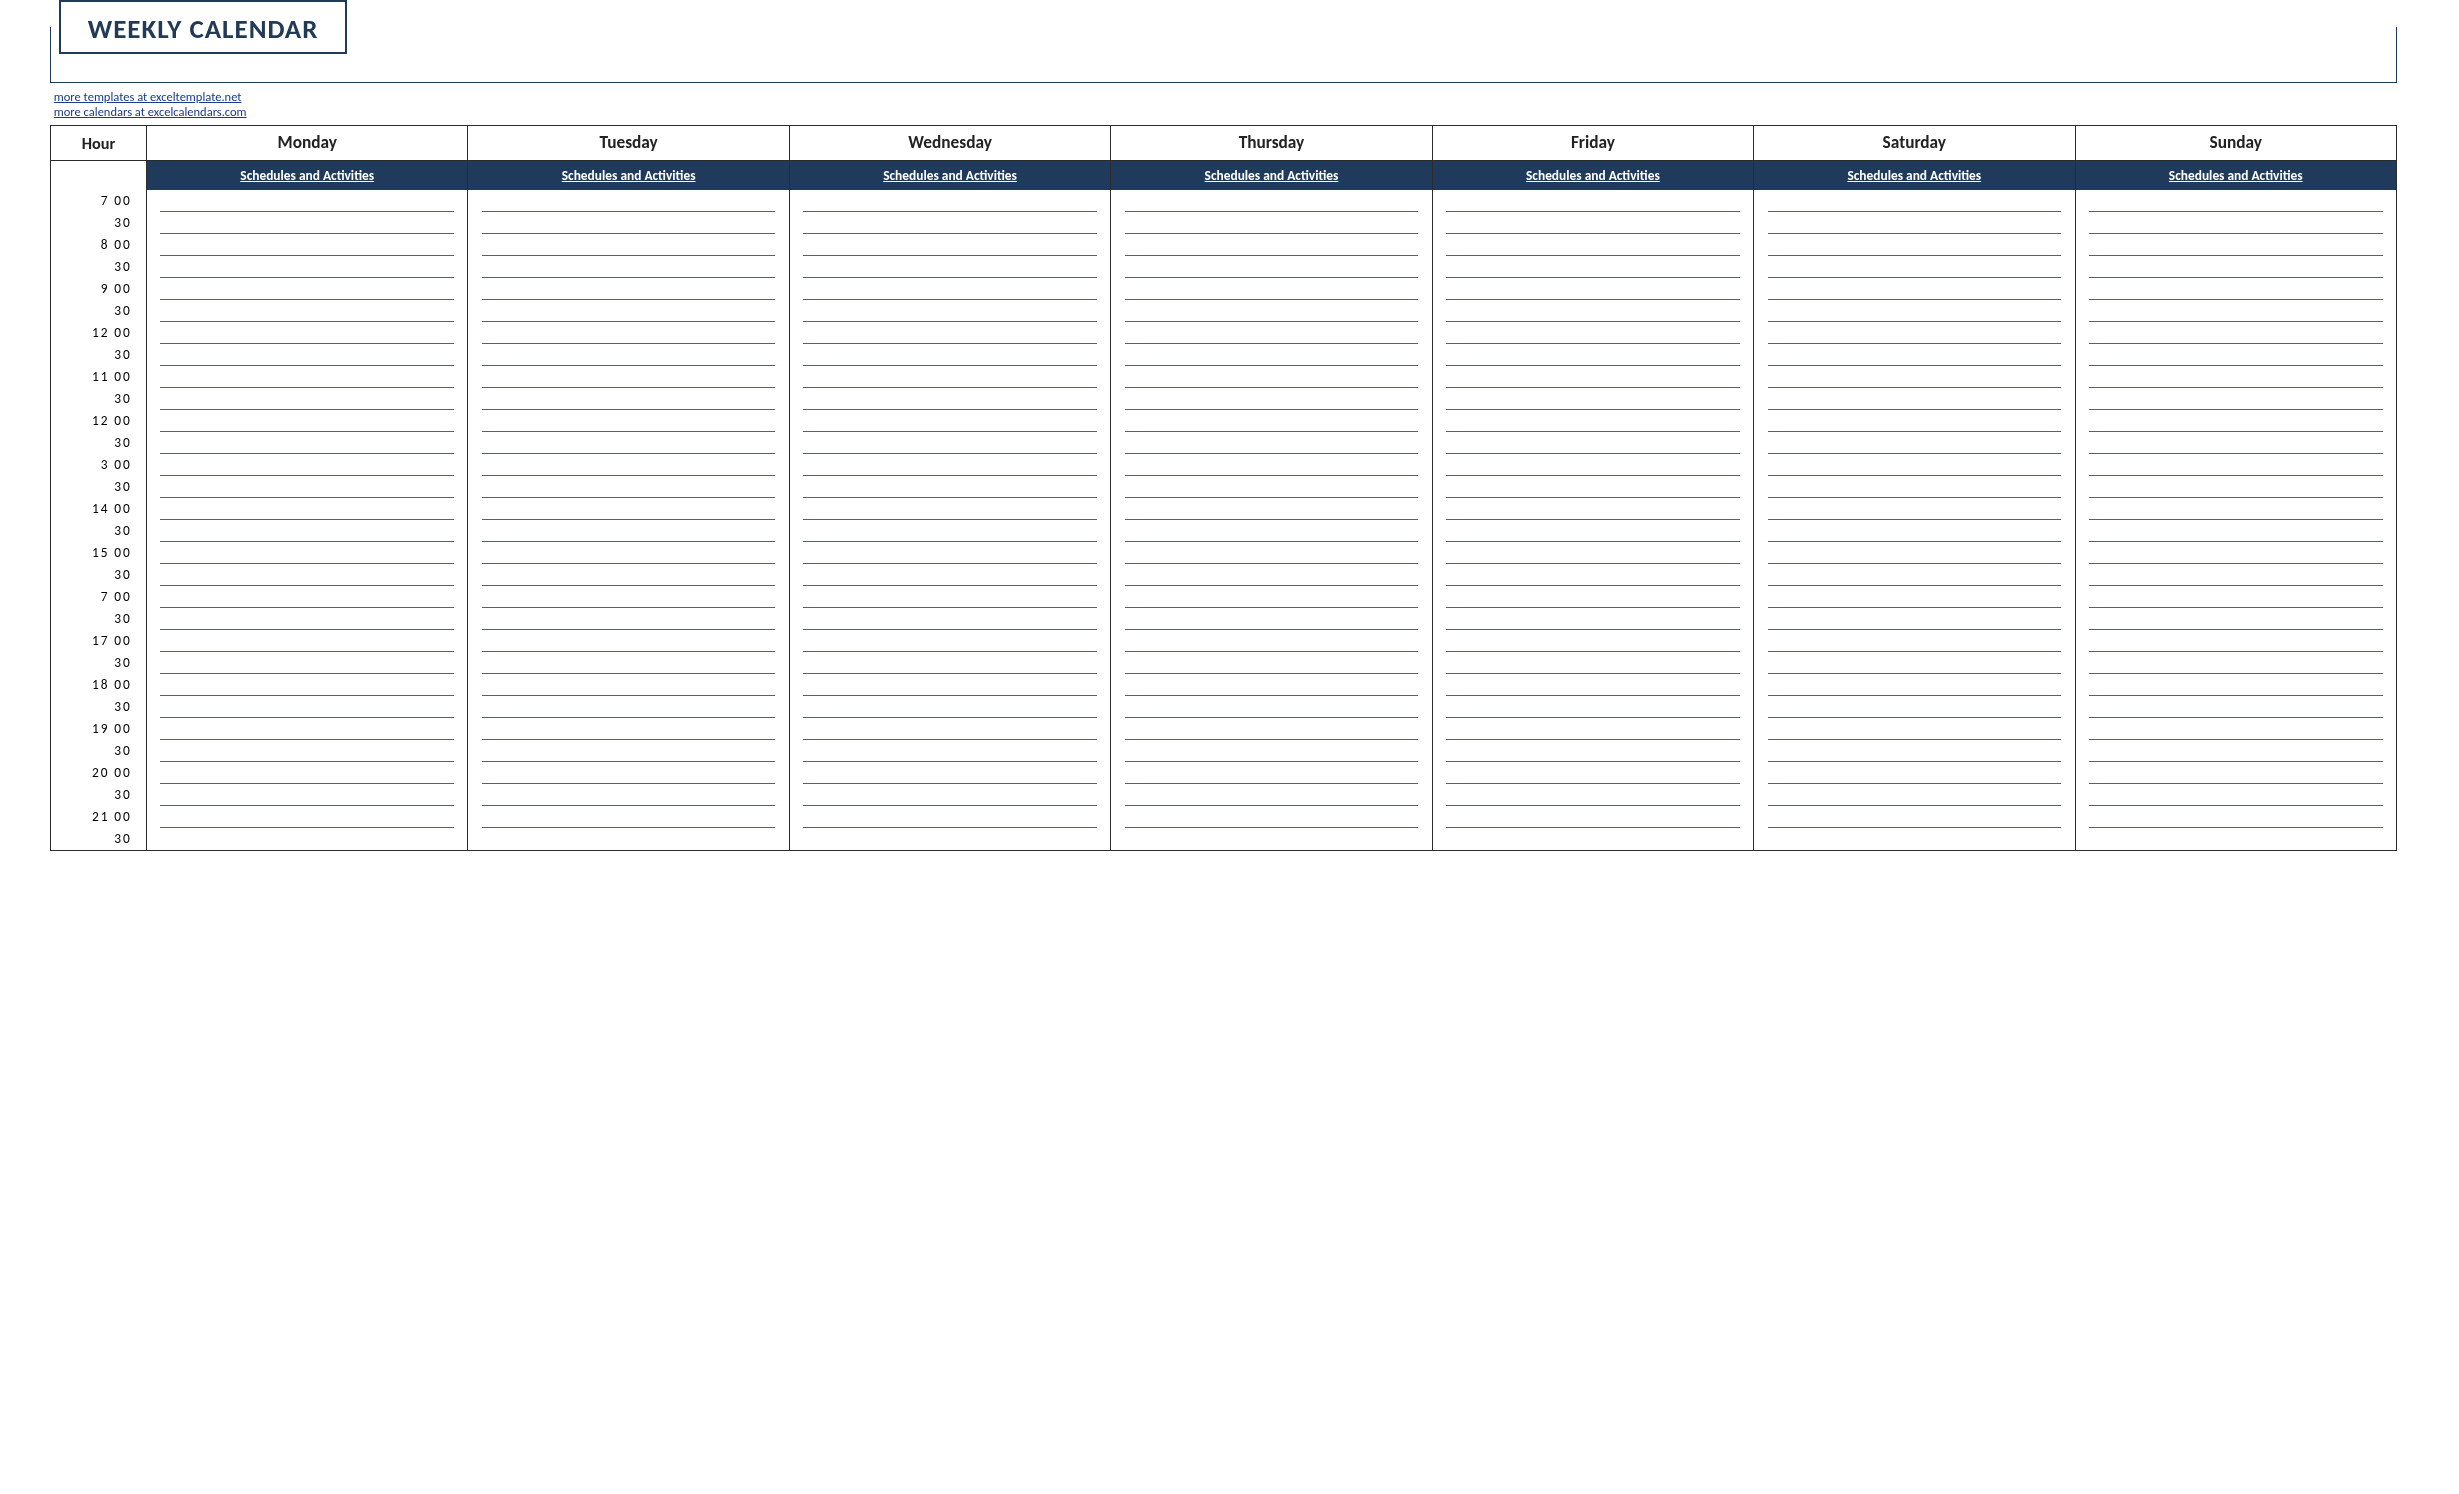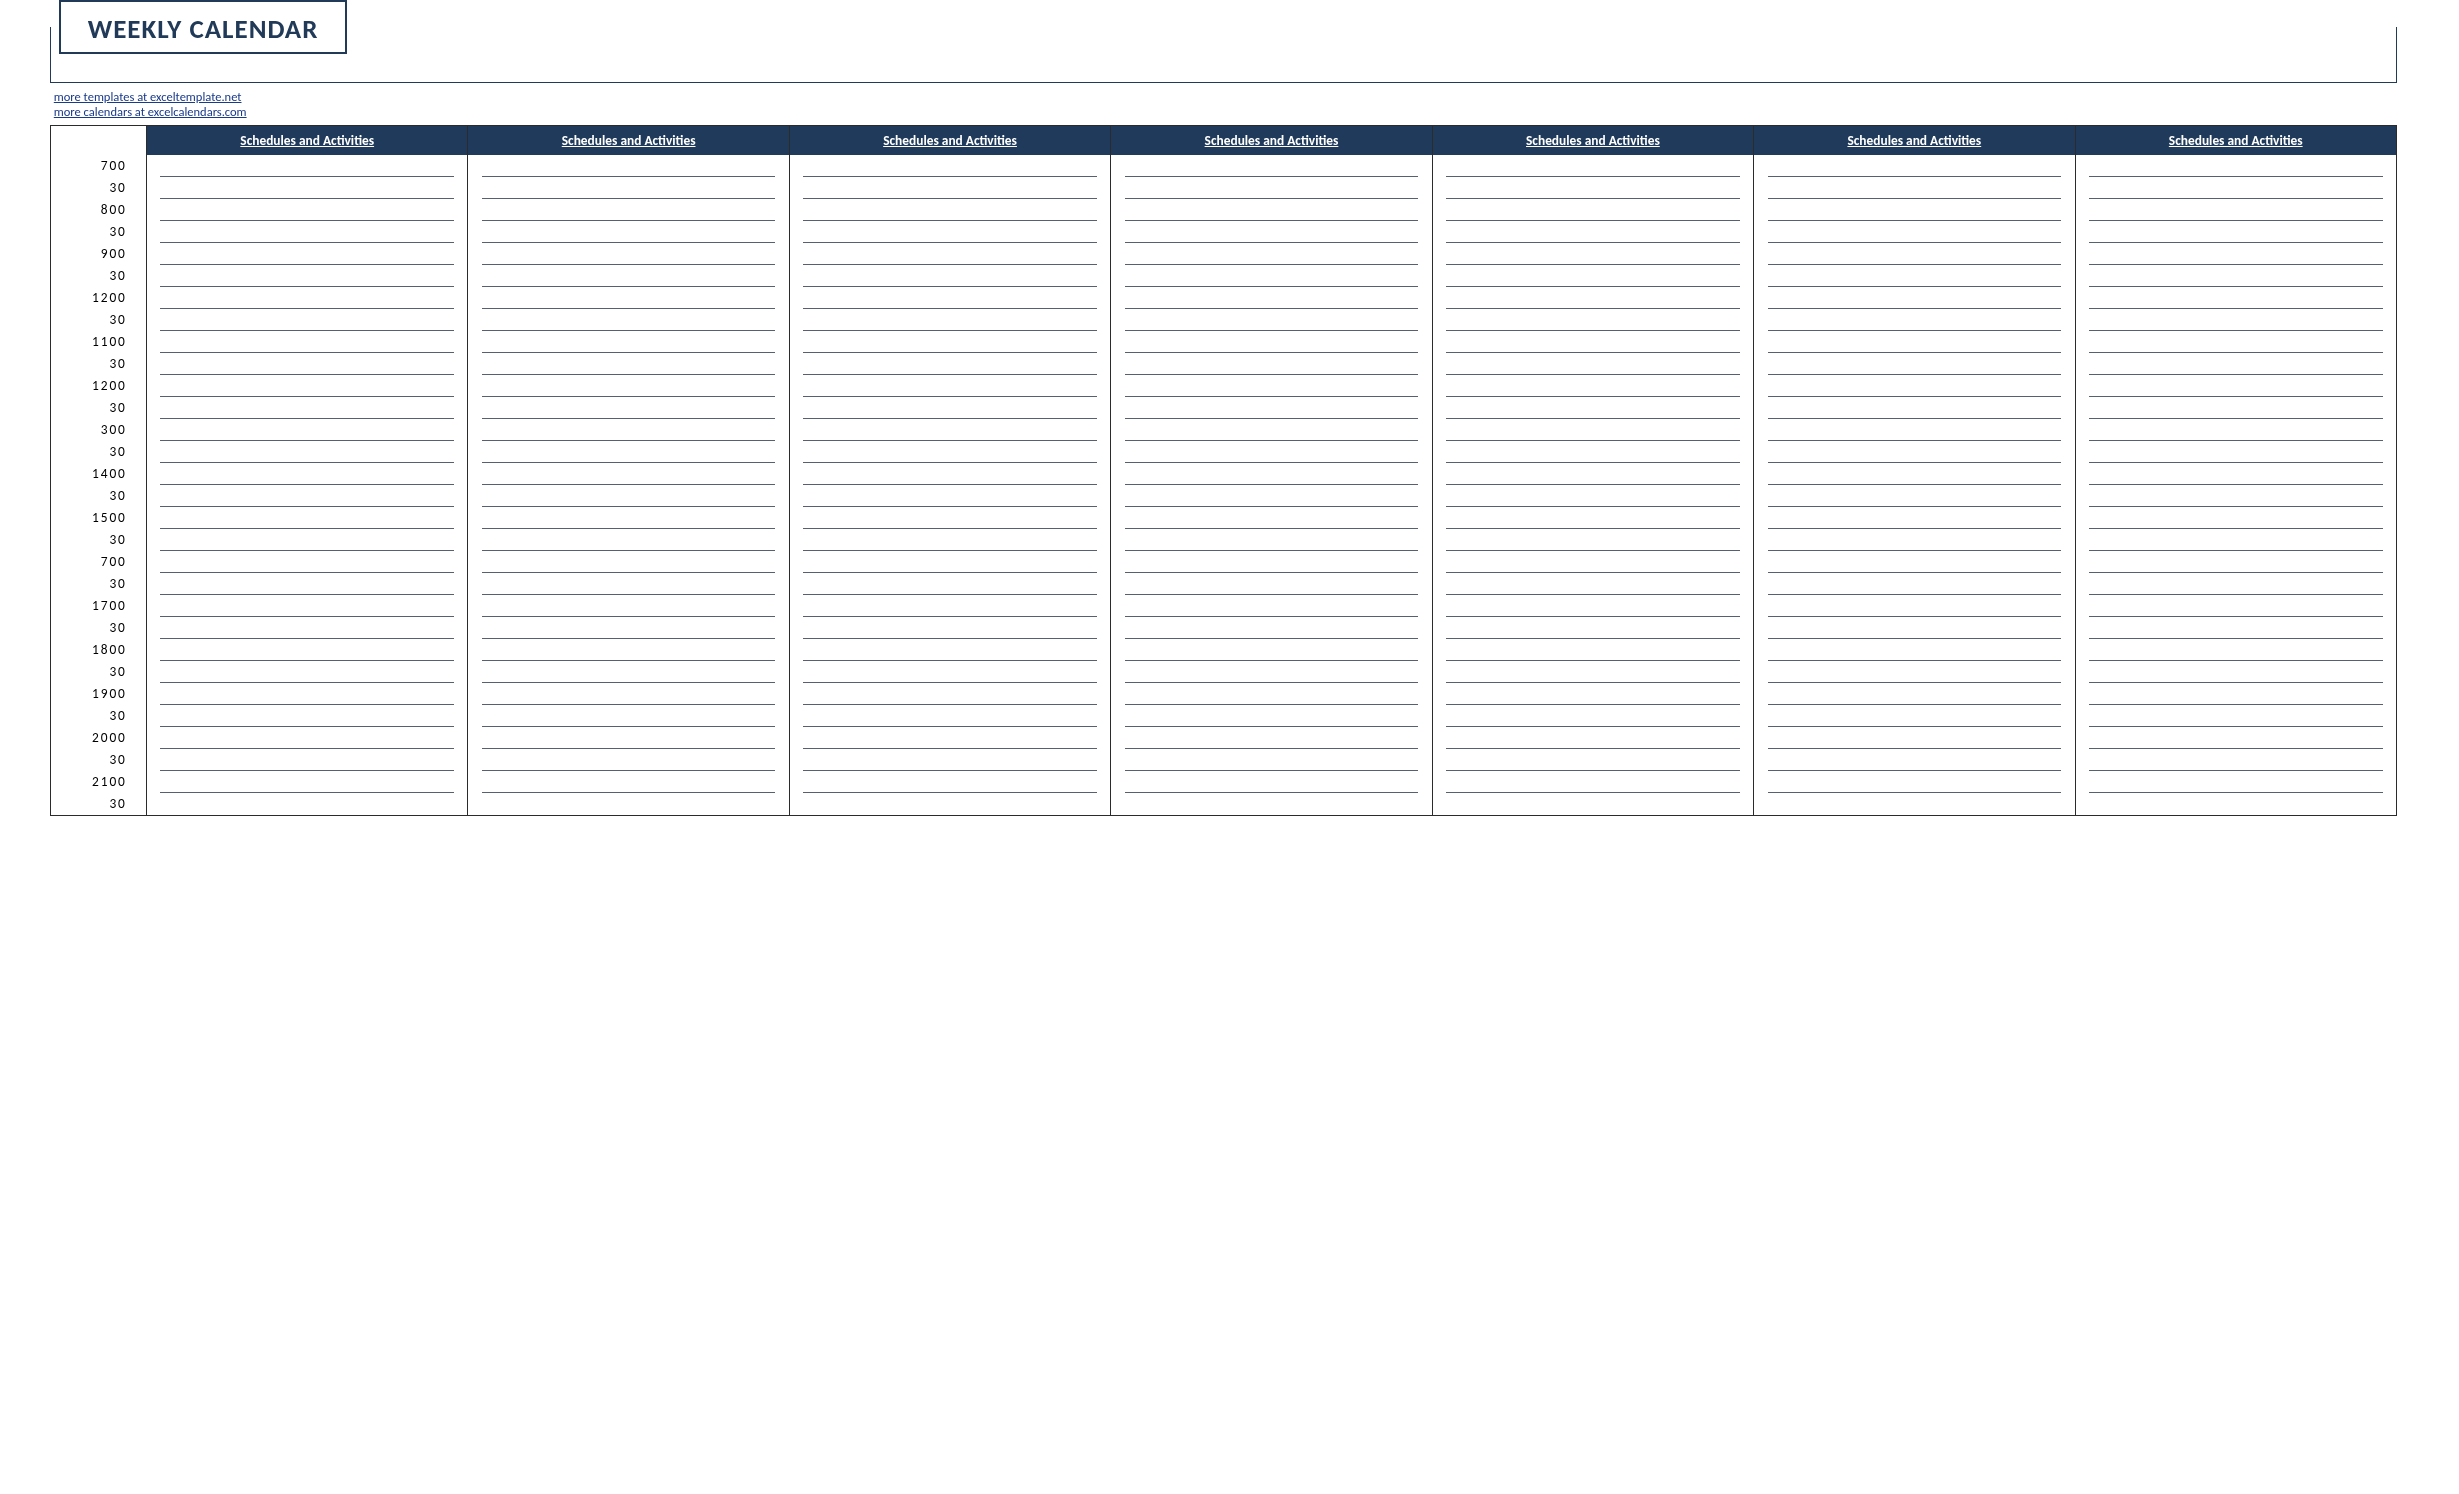--- a/index.html
+++ b/index.html
@@ -112,21 +112,21 @@
     height:22px;
     display:flex;
     align-items:center;
     justify-content:flex-end;
     padding-right:9.6px;
     font-size:13.4px;
     letter-spacing:1.9px;
     color:#000;
   }
   .hour-cell .h{display:inline-block;width:27px;text-align:right;}
-  .hour-cell .m{display:inline-block;width:27px;text-align:left;}
+  .hour-cell .m{display:inline-block;width:27px;text-align:center;}
   .day-col{
     flex:1 1 0;
     border-right:1px solid var(--grid);
     padding:0 13.4px;
   }
   .day-col:last-child{border-right:none;}
   .slot{
     height:22px;
     border-bottom:1px solid var(--line);
   }
@@ -141,20 +141,30 @@
     <div class="title-box">WEEKLY CALENDAR</div>
   </div>
 
   <div class="links-row">
     <a href="#">more templates at exceltemplate.net</a>
     <a href="#">more calendars at excelcalendars.com</a>
   </div>
 
   <div class="cal">
 
+    <div class="head-row">
+      <div class="hour-head">Hour</div>
+      <div class="day-head">Monday</div>
+      <div class="day-head">Tuesday</div>
+      <div class="day-head">Wednesday</div>
+      <div class="day-head">Thursday</div>
+      <div class="day-head">Friday</div>
+      <div class="day-head">Saturday</div>
+      <div class="day-head">Sunday</div>
+    </div>
 
     <div class="sub-row">
       <div class="sub-hour"></div>
       <div class="sub-day">Schedules and Activities</div>
       <div class="sub-day">Schedules and Activities</div>
       <div class="sub-day">Schedules and Activities</div>
       <div class="sub-day">Schedules and Activities</div>
       <div class="sub-day">Schedules and Activities</div>
       <div class="sub-day">Schedules and Activities</div>
       <div class="sub-day">Schedules and Activities</div>

